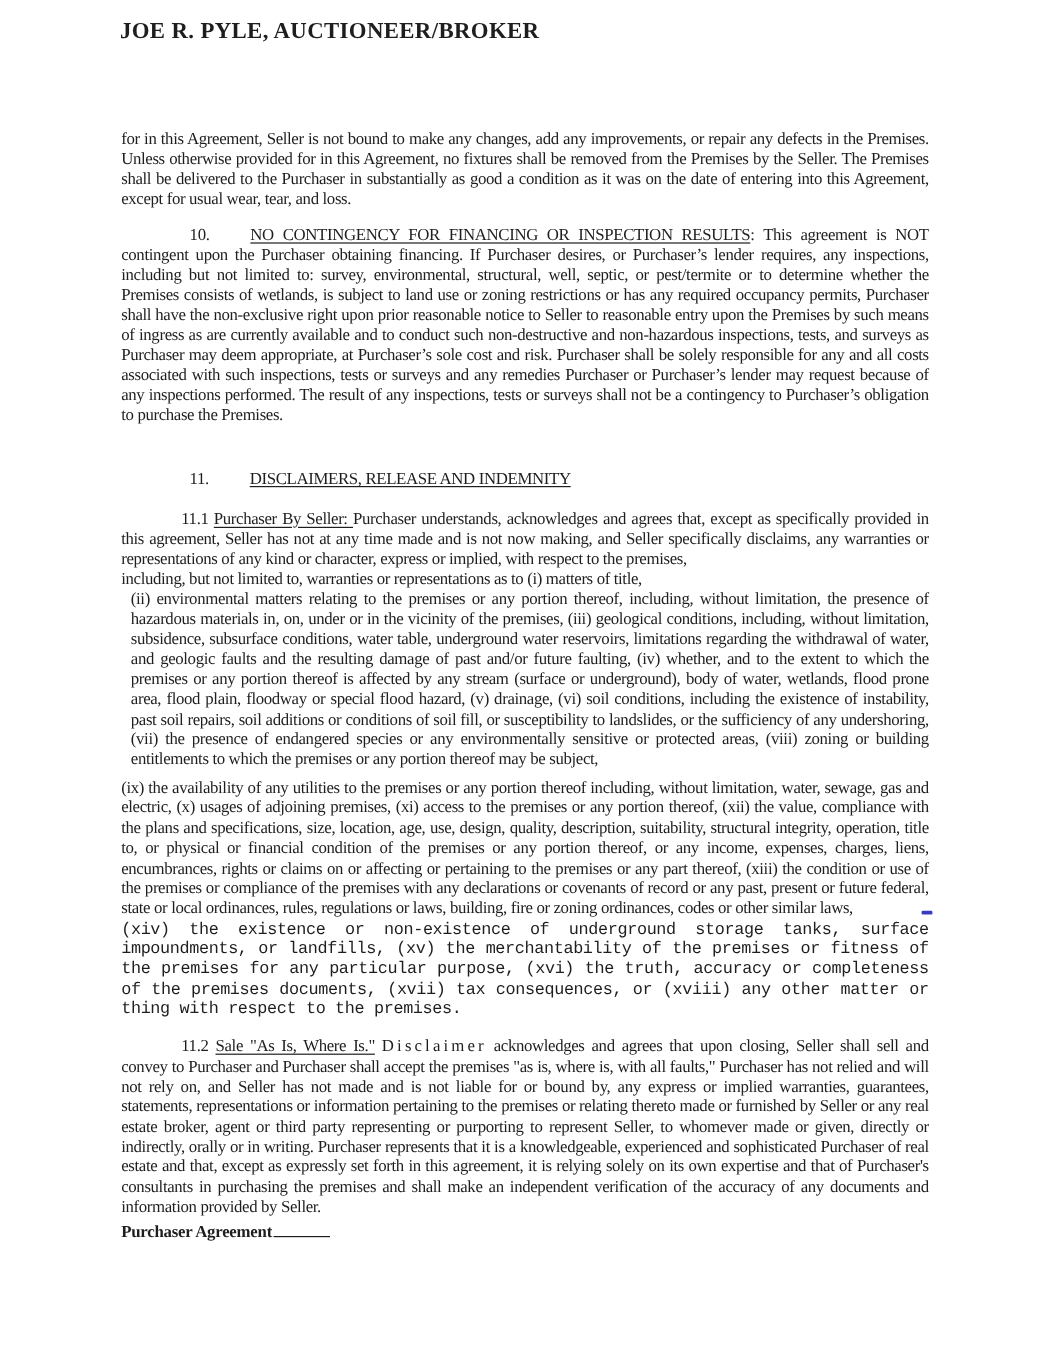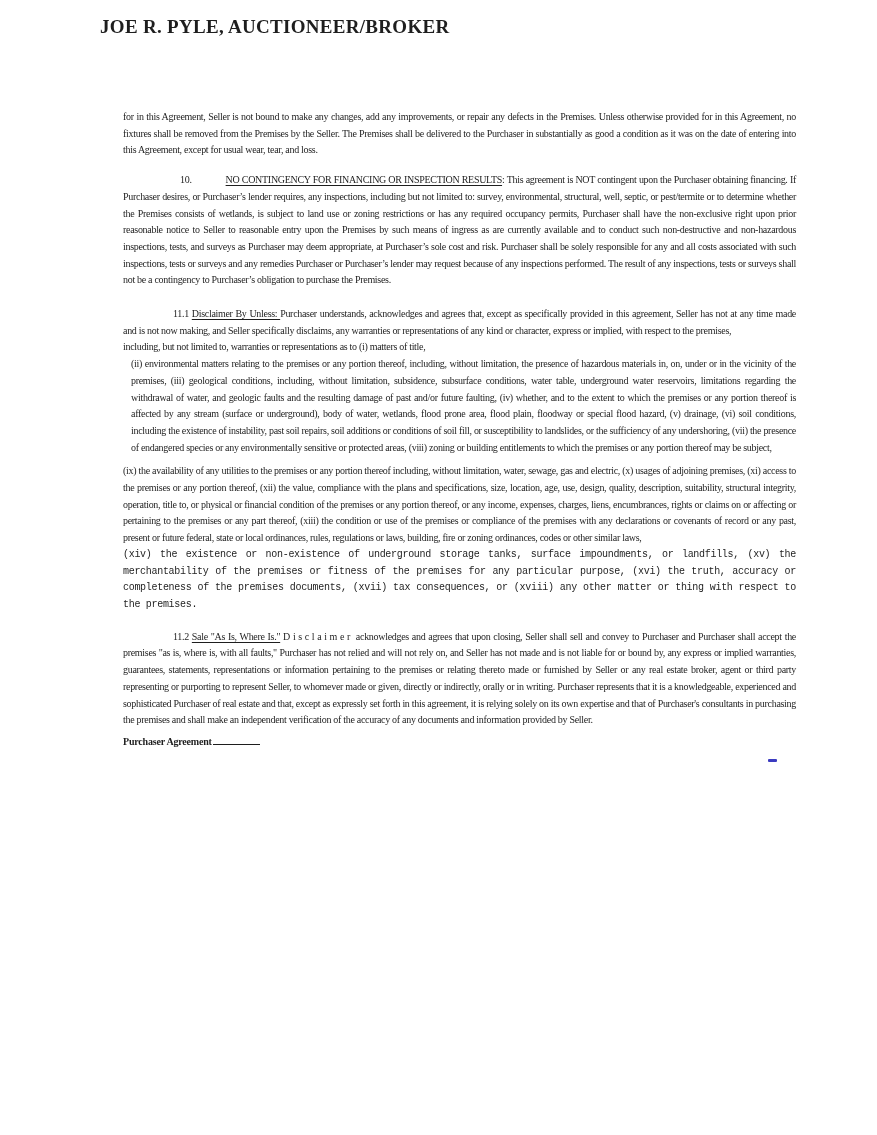--- a/index.html
+++ b/index.html
@@ -12,23 +12,22 @@
     color:#1e1e1e;
     overflow:hidden;
   }
   .doc-header{
     position:absolute;left:100px;top:16px;
     font-size:19px;font-weight:bold;letter-spacing:.3px;
     white-space:nowrap;
   }
   .content{
     position:absolute;left:101px;top:109px;width:673px;
-    font-size:10px;line-height:16.7px;
+    font-size:14px;line-height:16.7px;
     letter-spacing:-.3px;
-    margin-left:22px;
   }
   .para{
     margin:0;text-align:justify;
   }
   .sec10{margin-top:13px;text-indent:57px;}
   .sec11head{margin-top:36px;text-indent:57px;}
   .c111{margin-top:17px;text-indent:50px;}
   .blockii{margin:0 0 0 8px;}
   .blockix{margin-top:7px;}
   .blockxiv{margin:0;font-family:Liberation Mono, monospace;}
@@ -60,23 +59,24 @@
   <div class="doc-header">
     <span>JOE R. PYLE, AUCTIONEER/BROKER</span>
   </div>
 
   <div class="content">
 
     <p class="para">for in this Agreement, Seller is not bound to make any changes, add any improvements, or repair any defects in the Premises. Unless otherwise provided for in this Agreement, no fixtures shall be removed from the Premises by the Seller.  The Premises shall be delivered to the Purchaser in substantially as good a condition as it was on the date of entering into this Agreement, except for usual wear, tear, and loss.</p>
 
     <p class="para sec10"><span>10.</span><span class="tab"></span><span class="u">NO CONTINGENCY FOR FINANCING OR INSPECTION RESULTS</span><span>: This agreement is NOT contingent upon the Purchaser obtaining financing. If Purchaser desires, or Purchaser’s lender requires, any inspections, including but not limited to: survey, environmental, structural, well, septic, or pest/termite or to determine whether the Premises consists of wetlands, is subject to land use or zoning restrictions or has any required occupancy permits, Purchaser shall have the non-exclusive right upon prior reasonable notice to Seller to reasonable entry upon the Premises by such means of ingress as are currently available and to conduct such non-destructive and non-hazardous inspections, tests, and surveys as Purchaser may deem appropriate, at Purchaser’s sole cost and risk. Purchaser shall be solely responsible for any and all costs associated with such inspections, tests or surveys and any remedies Purchaser or Purchaser’s lender may request because of any inspections performed. The result of any inspections, tests or surveys shall not be a contingency to Purchaser’s obligation to purchase the Premises.</span></p>
 
+    <p class="para sec11head"><span>11.</span><span class="tab"></span><span class="u">DISCLAIMERS, RELEASE AND INDEMNITY</span></p>
 
     <p class="para c111"><span>11.1</span>
-      <span class="u">Disclaimer By Unless: </span>
+      <span class="u">Purchaser By Seller: </span>
       <span class="prewrap">Purchaser understands, acknowledges and agrees that, except as specifically provided in this agreement, Seller has not at any time made and is not now making, and Seller specifically disclaims, any warranties or representations of any kind or character, express or implied, with respect to the premises,
 including, but not limited to, warranties or representations as to (i) matters of title,</span></p>
 
     <p class="para blockii">(ii) environmental matters relating to the premises or any portion thereof, including, without limitation, the presence of hazardous materials in, on, under or in the vicinity of the premises, (iii) geological conditions, including, without limitation, subsidence, subsurface conditions, water table, underground water reservoirs, limitations regarding the withdrawal of water, and geologic faults and the resulting damage of past and/or future faulting, (iv) whether, and to the extent to which the premises or any portion thereof is affected by any stream (surface or underground), body of water, wetlands, flood prone area, flood plain, floodway or special flood hazard, (v) drainage, (vi) soil conditions, including the existence of instability, past soil repairs, soil additions or conditions of soil fill, or susceptibility to landslides, or the sufficiency of any undershoring, (vii) the presence of endangered species or any environmentally sensitive or protected areas, (viii) zoning or building entitlements to which the premises or any portion thereof may be subject,</p>
 
     <p class="para blockix">(ix) the availability of any utilities to the premises or any portion thereof including, without limitation, water, sewage, gas and electric, (x) usages of adjoining premises,  (xi) access to the premises or any portion thereof, (xii) the value, compliance with the plans and specifications, size, location, age, use, design, quality, description, suitability, structural integrity, operation, title to, or physical or financial condition of the premises or any portion thereof, or any income, expenses, charges, liens, encumbrances, rights or claims on or affecting or pertaining to the premises or any part thereof, (xiii) the condition or use of the premises or compliance of the premises with any declarations or covenants of record or any past, present or future federal, state or local ordinances, rules, regulations or laws, building, fire or zoning ordinances, codes or other similar laws,</p>
 
     <p class="para blockxiv">(xiv) the existence or non-existence of underground storage tanks, surface impoundments, or landfills, (xv) the merchantability of the premises or fitness of the premises for any particular purpose, (xvi) the truth, accuracy or completeness of the premises documents, (xvii) tax consequences, or (xviii) any other matter or thing with respect to the premises.</p>
 
     <p class="para c112"><span>11.2</span>

